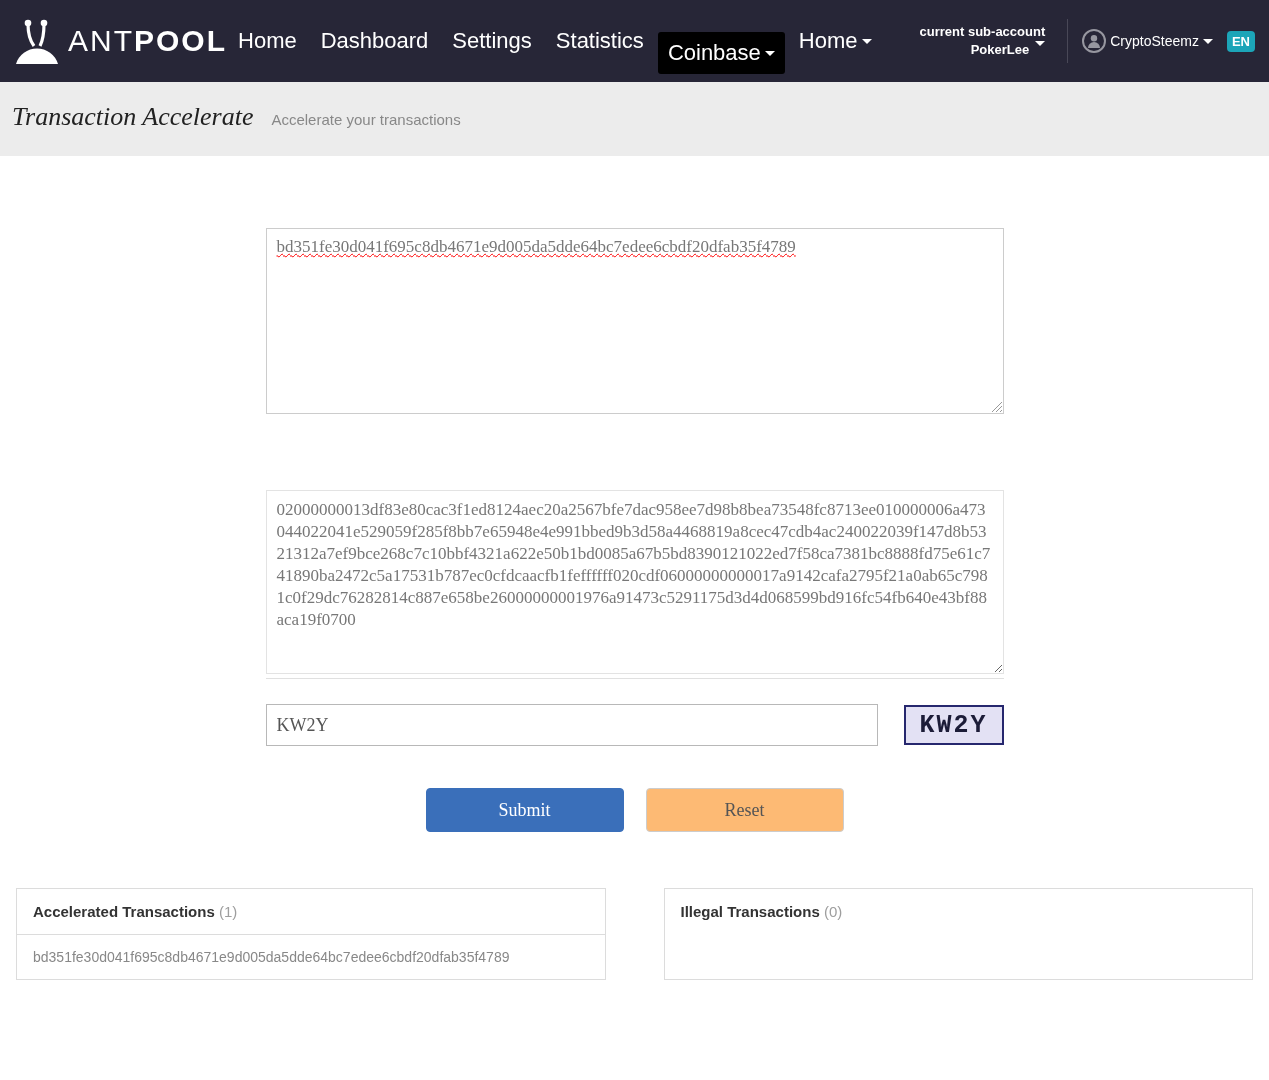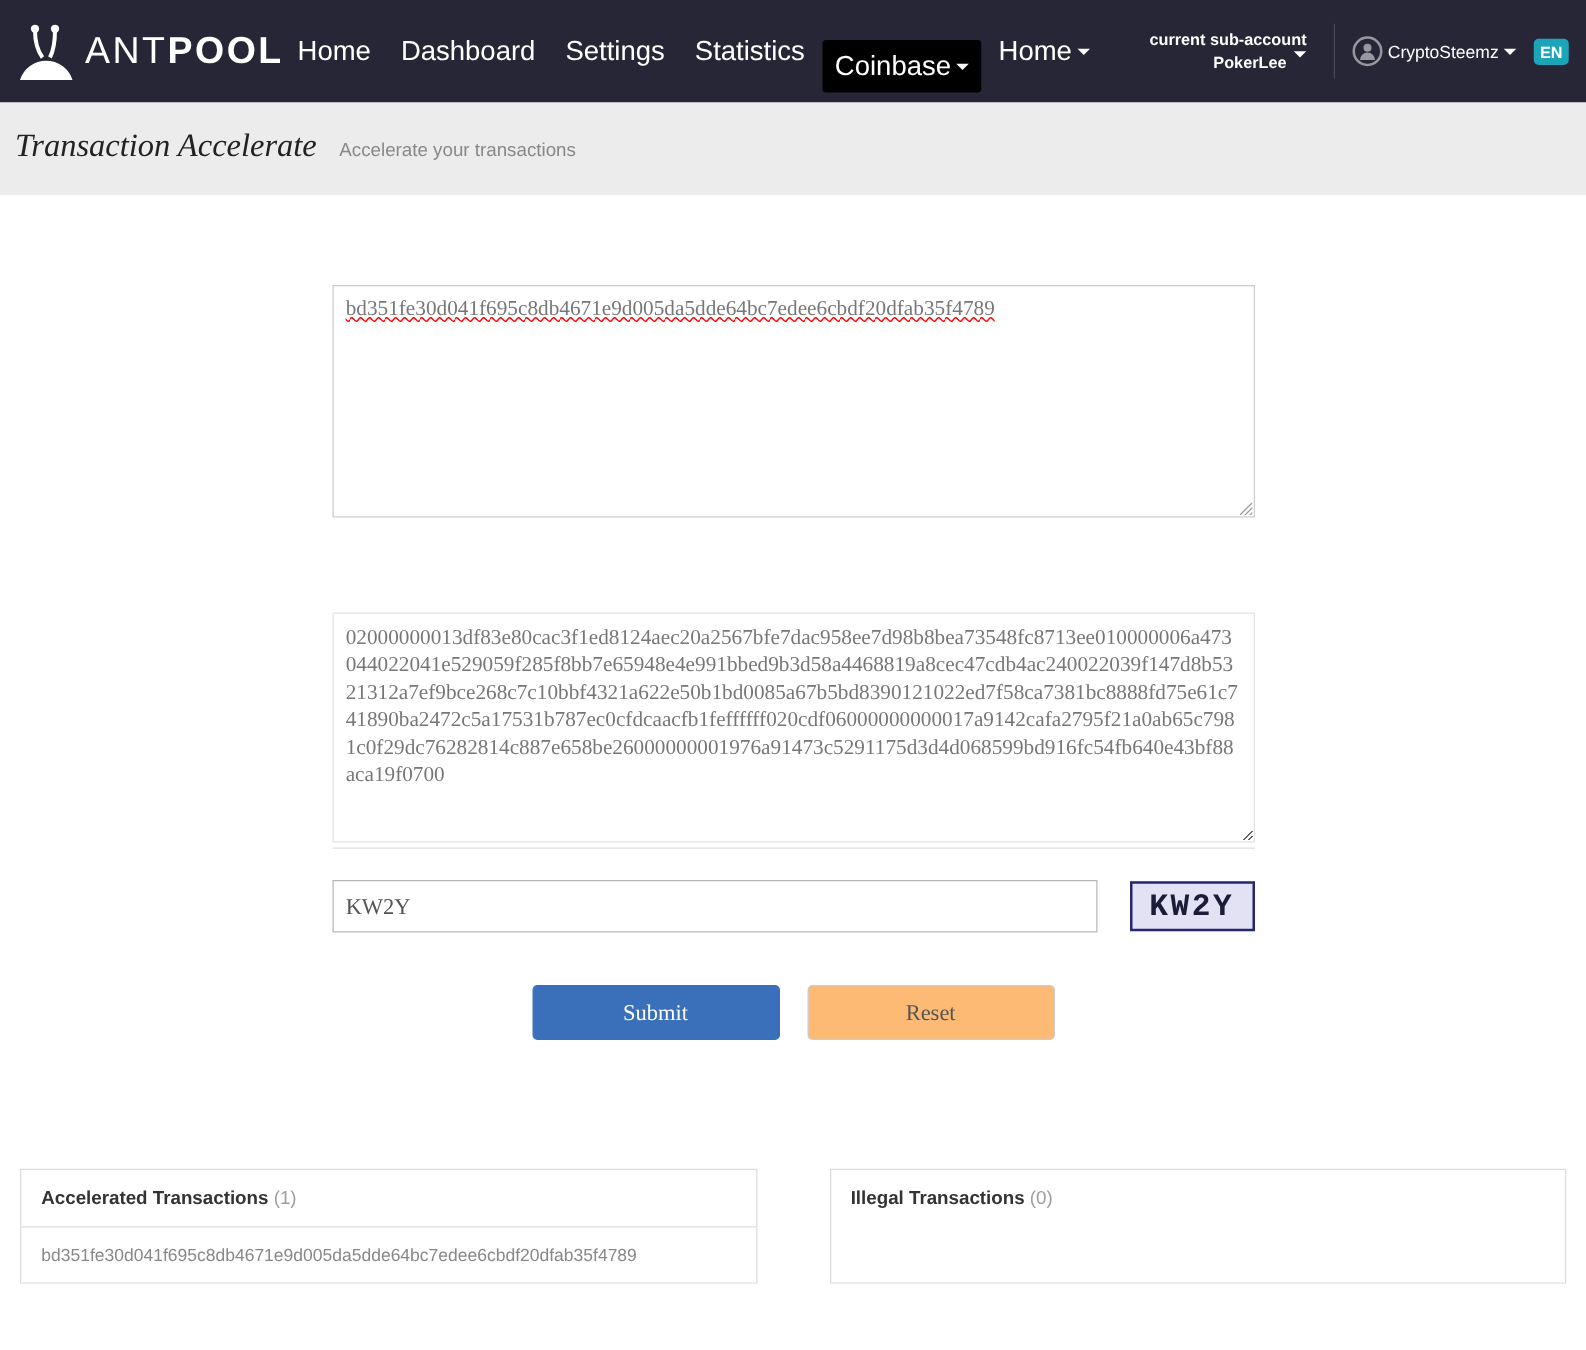--- a/index.html
+++ b/index.html
@@ -34,21 +34,21 @@
   .ta2{height:184px;margin-top:76px;border:1px solid #e3e3e3;}
   .hr{border:none;border-top:1px solid #e0e0e0;margin-top:4px;}
   .captcha-row{display:flex;align-items:center;gap:26px;margin-top:25px;}
   .captcha-in{flex:0 0 612px;height:42px;border:1px solid #b8b8b8;padding:0 10px;font-family:Georgia,'Times New Roman',serif;font-size:18px;color:#555;}
   .captcha-img{width:101px;height:40px;border:2px solid #26276e;background:#e3e1f4;display:flex;align-items:center;justify-content:center;font-family:'Courier New',monospace;font-size:25px;font-weight:700;color:#1c1c38;letter-spacing:2px;}
   .btns{display:flex;gap:22px;justify-content:center;margin-top:42px;}
   .btn{width:198px;height:44px;border-radius:4px;font-family:Georgia,'Times New Roman',serif;font-size:18px;cursor:pointer;display:flex;align-items:center;justify-content:center;}
   .btn-primary{background:#3a6fba;color:#fff;border:1px solid #3a6fba;}
   .btn-secondary{background:#fdba74;color:#555;border:1px solid #ccc;}
   
-  .panels{display:flex;gap:58px;padding:0 16px;margin-top:103px;}
+  .panels{display:flex;gap:58px;padding:0 16px;margin-top:56px;}
   .panel{flex:1;border:1px solid #dcdcdc;}
   .panel-head{padding:14px 16px;font-size:15px;}
   .panel-head b{font-weight:700;}
   .panel-head .count{color:#9e9e9e;}
   .panel-row{border-top:1px solid #dcdcdc;padding:14px 16px;font-size:14px;color:#888;word-break:break-all;}
 </style>
 </head>
 <body>
 
 <div class="nav">

